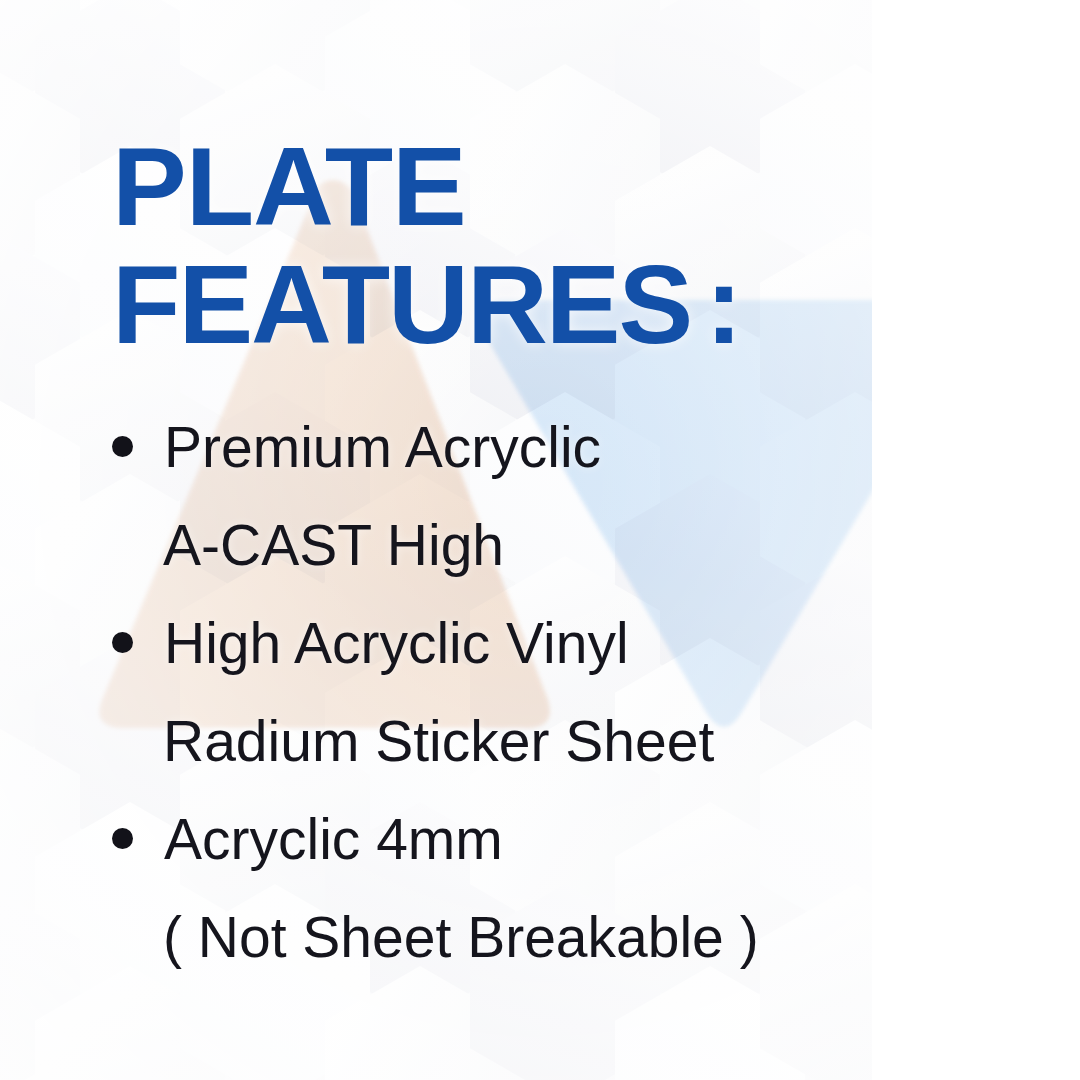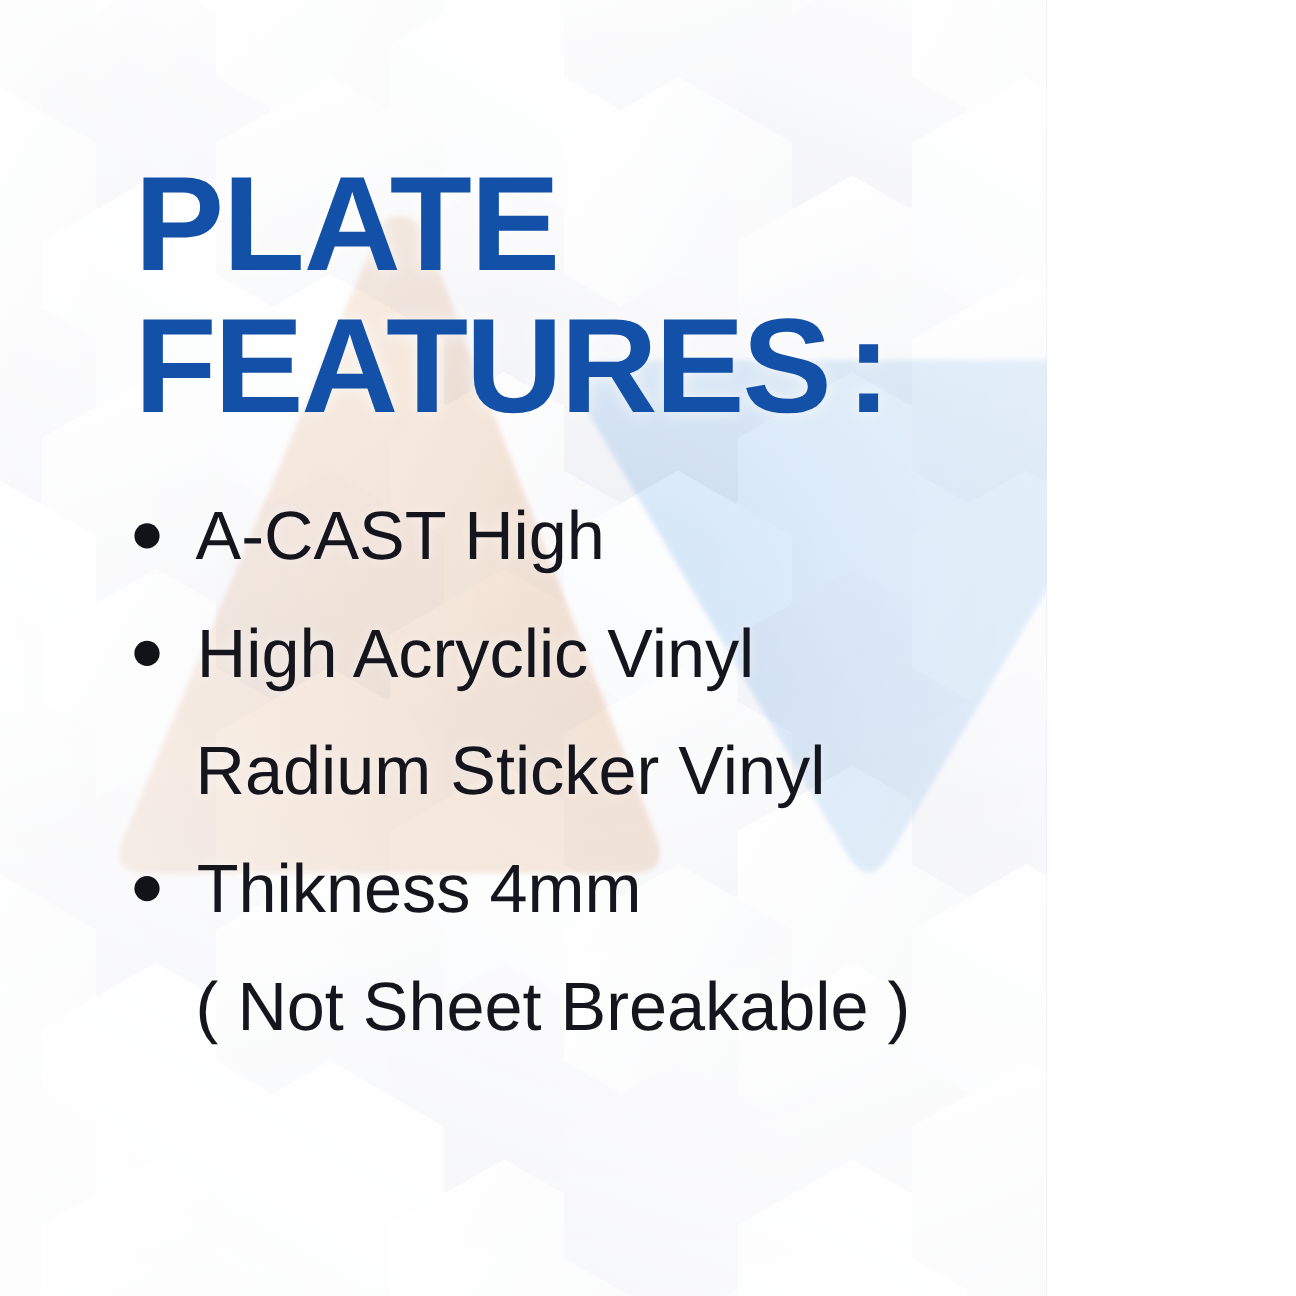--- a/index.html
+++ b/index.html
@@ -6,21 +6,21 @@
   html, body {
     margin: 0;
     padding: 0;
     background: #ffffff;
   }
   #canvas {
     position: relative;
     width: 872px;
     height: 1080px;
     overflow: hidden;
-    background: #c4b5fd;
+    background: #a3a3a3;
     font-family: "Liberation Sans", "DejaVu Sans", sans-serif;
   }
 
   
   .bg-base {
     position: absolute;
     inset: 0;
     background:
       linear-gradient(135deg, #ffffff 0%, #fafbfc 40%, #f7f8fa 100%);
   }
@@ -219,31 +219,32 @@
 
     <div class="heading">
       <span class="ln ln1">PLATE</span>
       <span class="ln ln2"><span>FEATURES</span><span class="colon">:</span></span>
     </div>
 
     <ul class="features">
 
       <li class="feature">
         <span class="dot"></span>
+        <span class="l1">Premium Acryclic</span>
         <span class="l2">A-CAST High</span>
       </li>
 
       <li class="feature">
         <span class="dot"></span>
         <span class="l1">High Acryclic Vinyl</span>
-        <span class="l2">Radium Sticker Vinyl</span>
+        <span class="l2">Radium Sticker Sheet</span>
       </li>
 
       <li class="feature">
         <span class="dot"></span>
-        <span class="l1">Thikness 4mm</span>
+        <span class="l1">Acryclic 4mm</span>
         <span class="l2">( Not Sheet Breakable )</span>
       </li>
 
     </ul>
 
   </div>
 </div>
 
 </body></html>

